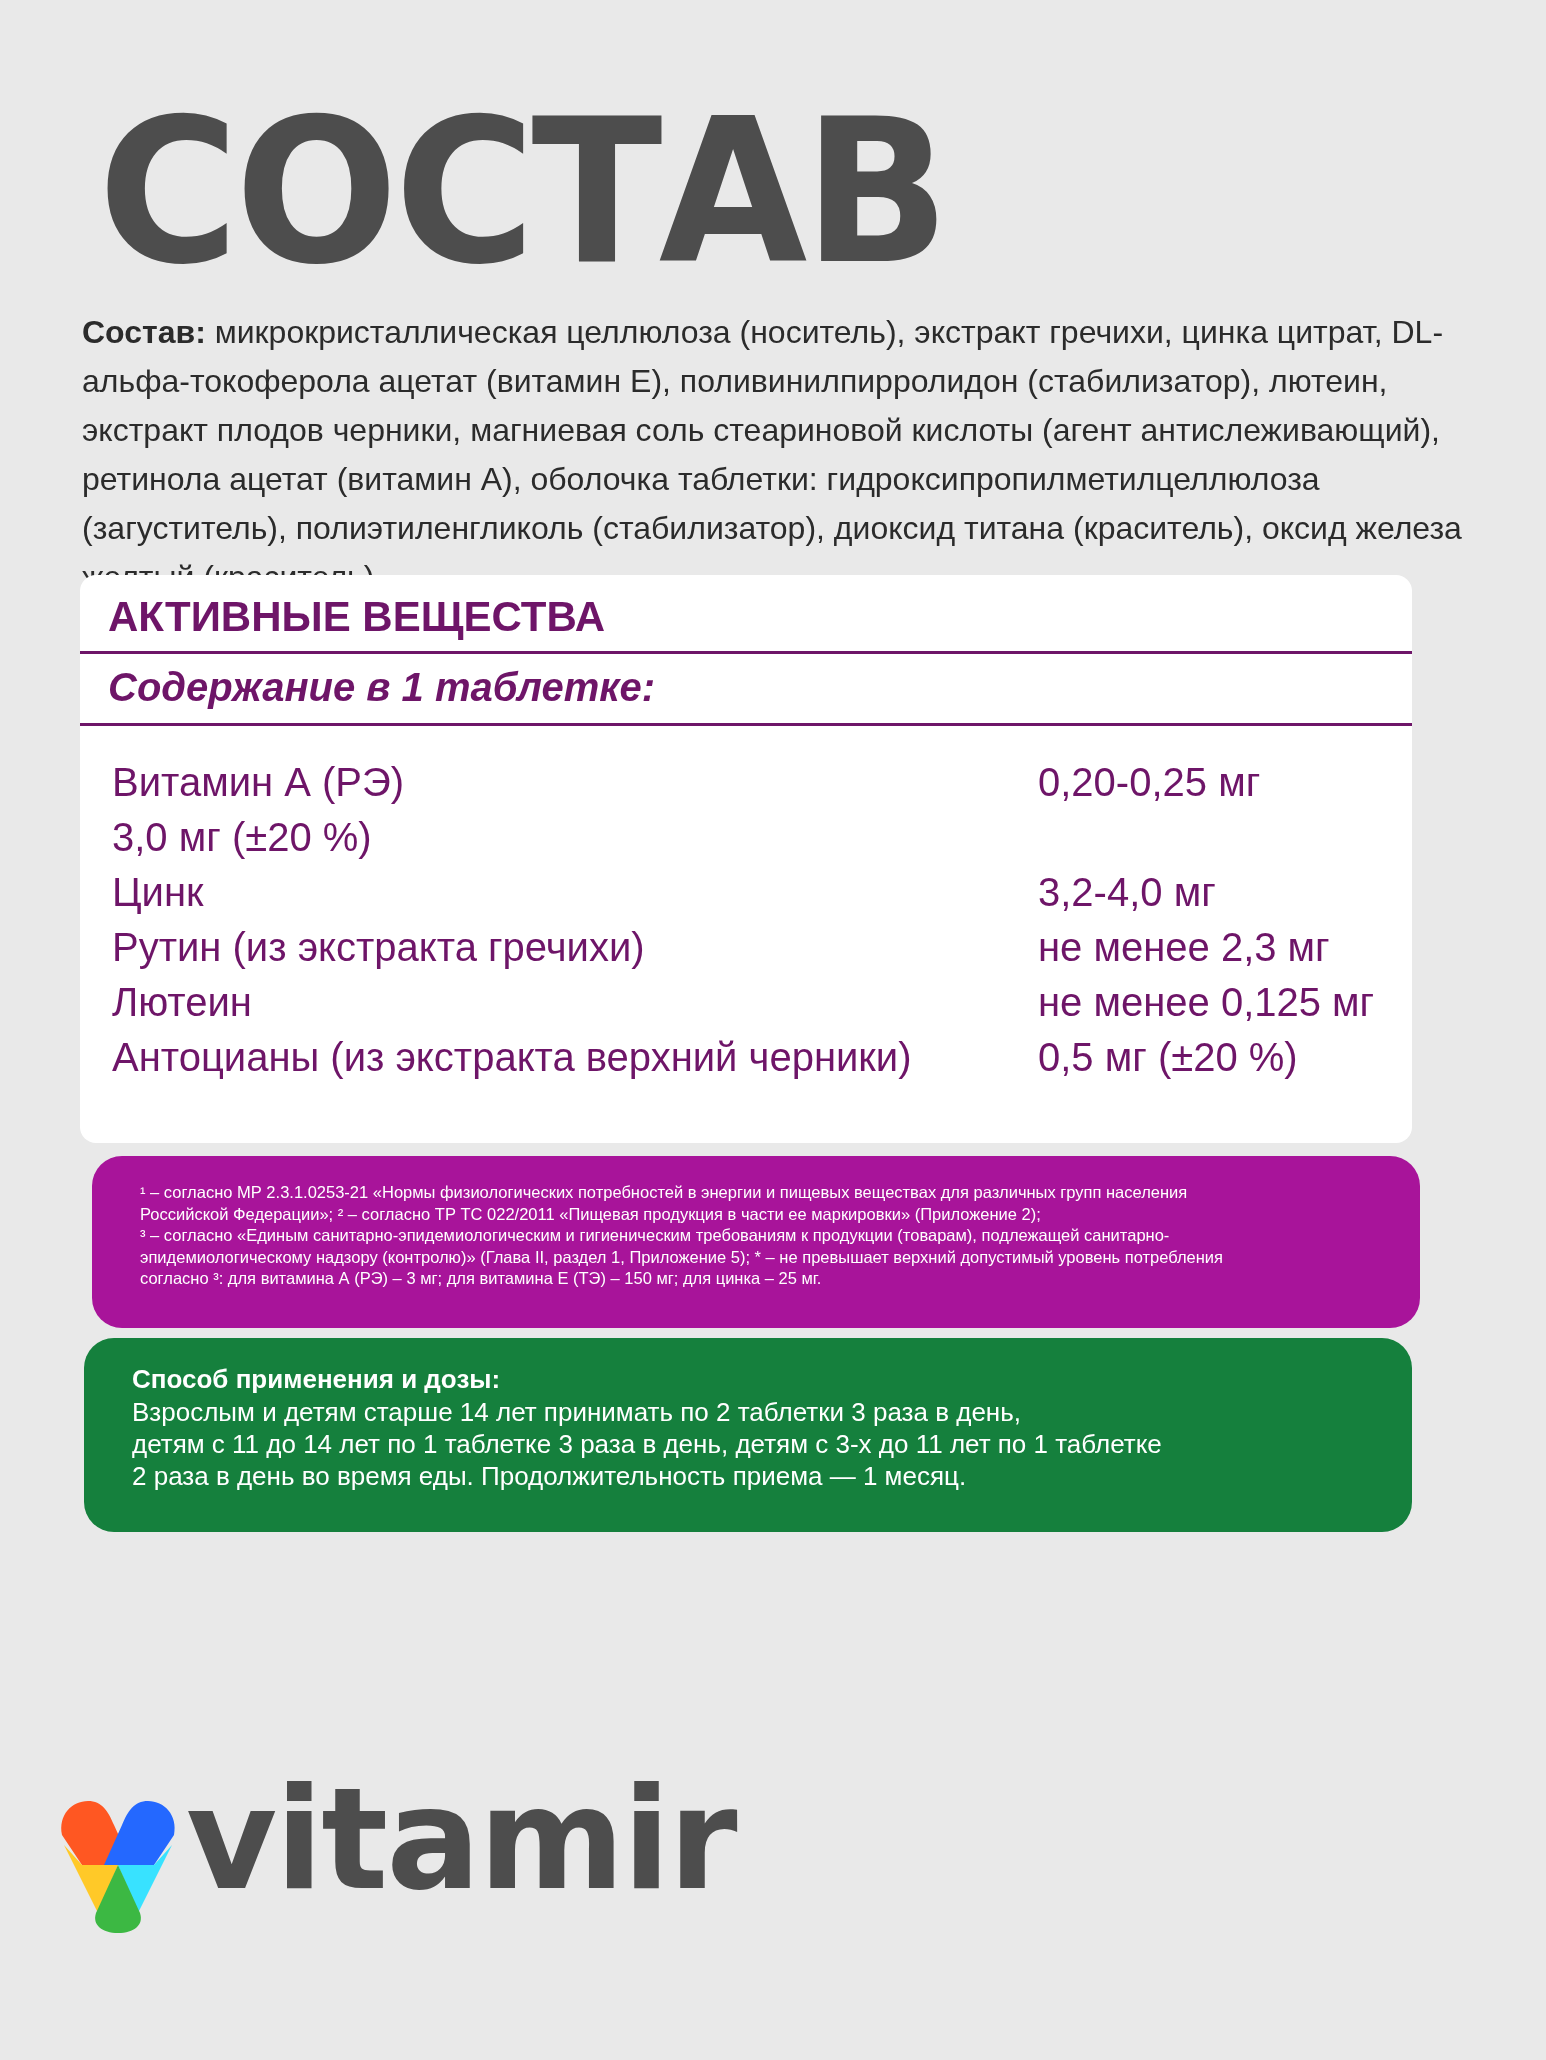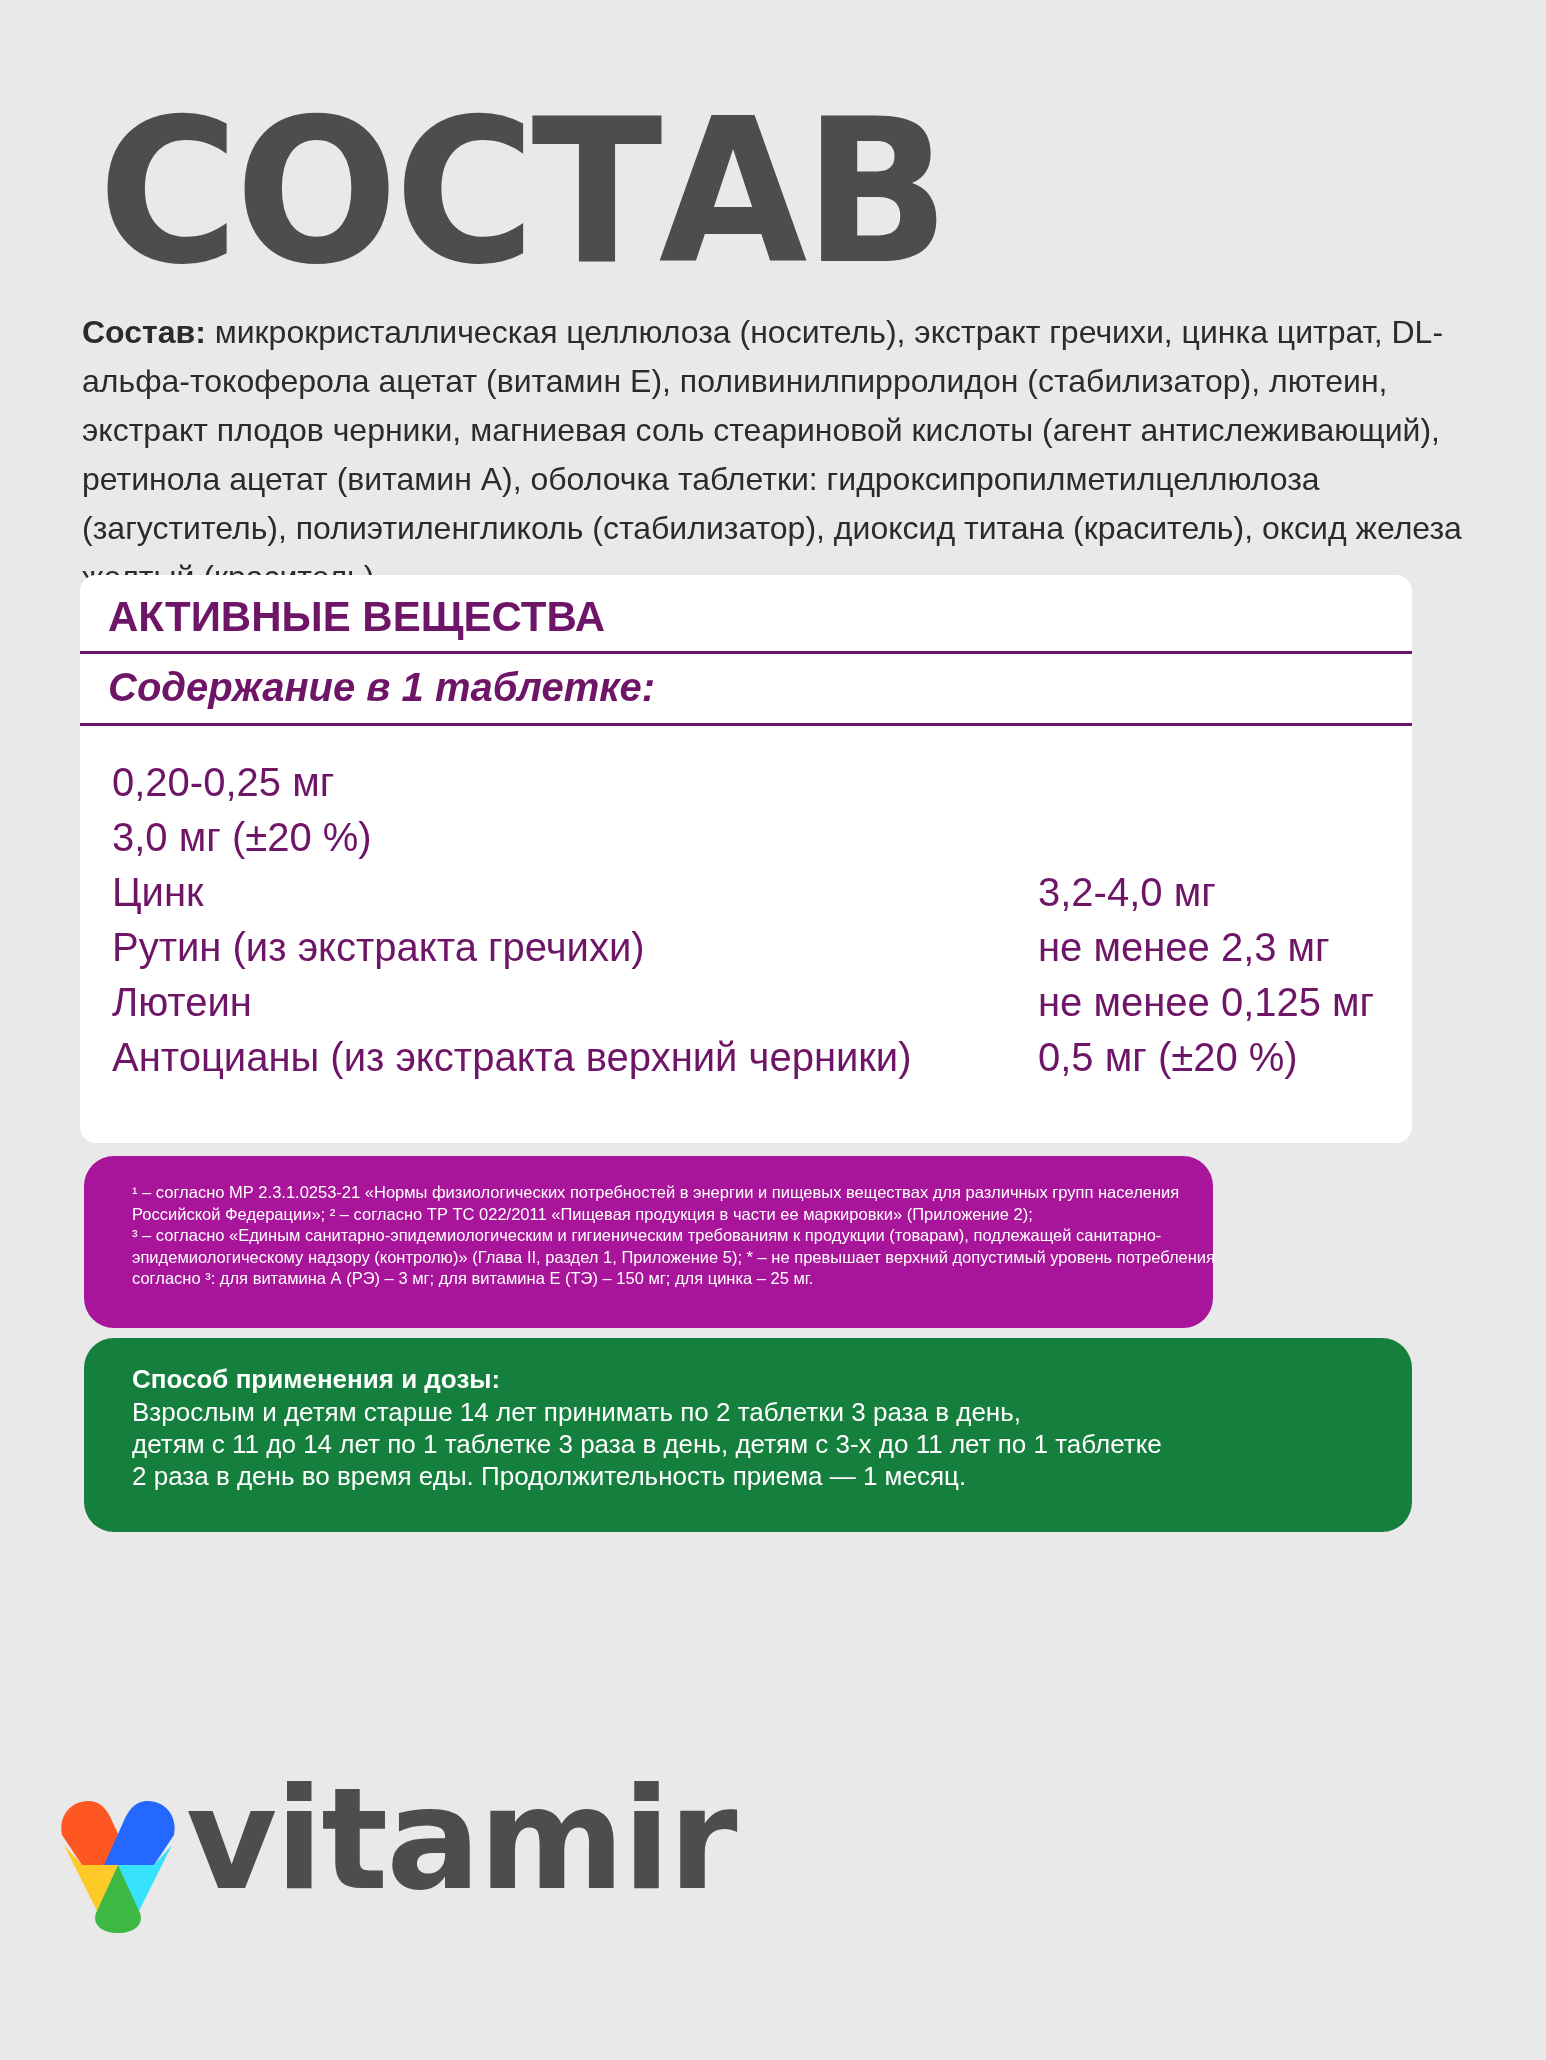--- a/index.html
+++ b/index.html
@@ -38,21 +38,21 @@
     .card .h2 {
       position: absolute; left: 28px; top: 90px;
       font-weight: bold; font-size: 40px; color: #6e1568; font-style: italic;
     }
     .rows { position: absolute; left: 32px; top: 180px; right: 20px; }
     .row { display: flex; height: 55px; align-items: center; font-size: 40px; color: #6e1568; }
     .row .name { width: 926px; }
     .row .val { flex: 1; }
 
     .footnote {
-      position: absolute; left: 84px; top: 1156px; width: 1129px; height: 172px;
+      position: absolute; left: 92px; top: 1156px; width: 1328px; height: 172px;
       background: #a8149a; border-radius: 30px; color: #fff;
     }
     .footnote .txt {
       position: absolute; left: 48px; top: 26px; width: 1260px;
       font-size: 16.5px; line-height: 21.5px;
     }
 
     .dosage {
       position: absolute; left: 84px; top: 1338px; width: 1328px; height: 194px;
       background: #15803d; border-radius: 30px; color: #fff;
@@ -83,20 +83,21 @@
   <span class="label">Состав:</span><span> микрокристаллическая целлюлоза (носитель), экстракт гречихи, цинка цитрат, DL-альфа-токоферола ацетат (витамин Е), поливинилпирролидон (стабилизатор), лютеин, экстракт плодов черники, магниевая соль стеариновой кислоты (агент антислеживающий), ретинола ацетат (витамин А), оболочка таблетки: гидроксипропилметилцеллюлоза (загуститель), полиэтиленгликоль (стабилизатор), диоксид титана (краситель), оксид железа желтый (краситель).</span>
 </div>
 
 <div class="card">
   <div class="h1">АКТИВНЫЕ ВЕЩЕСТВА</div>
   <div class="rule r1"></div>
   <div class="h2">Содержание в 1 таблетке:</div>
   <div class="rule r2"></div>
   <div class="rows">
     <div class="row">
+      <span class="name">Витамин А (РЭ)</span>
       <span class="val">0,20-0,25 мг</span>
     </div>
     <div class="row">
       <span class="val">3,0 мг (±20 %)</span>
     </div>
     <div class="row">
       <span class="name">Цинк</span>
       <span class="val">3,2-4,0 мг</span>
     </div>
     <div class="row">

